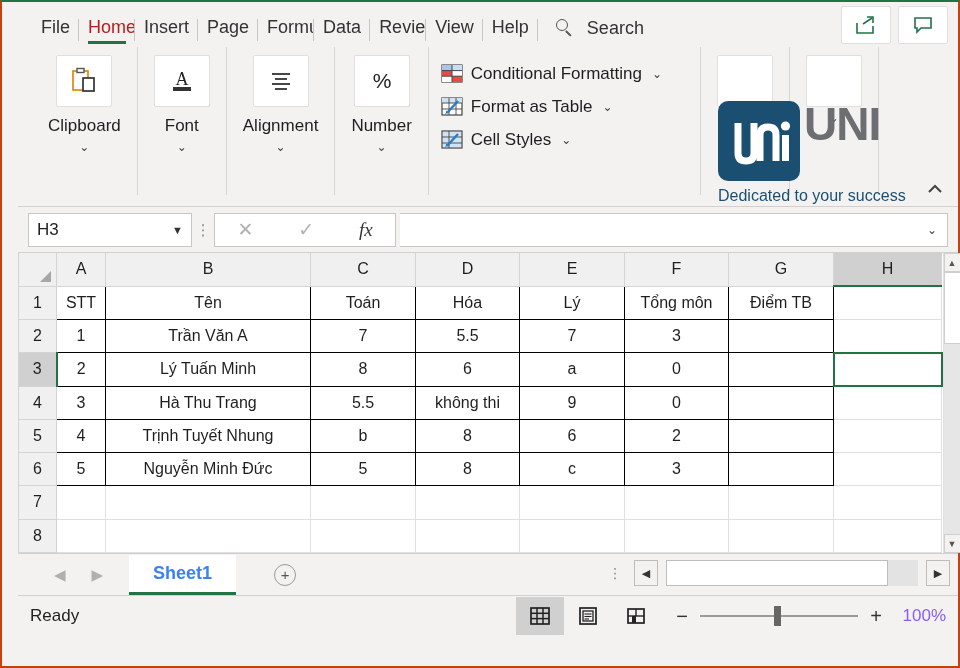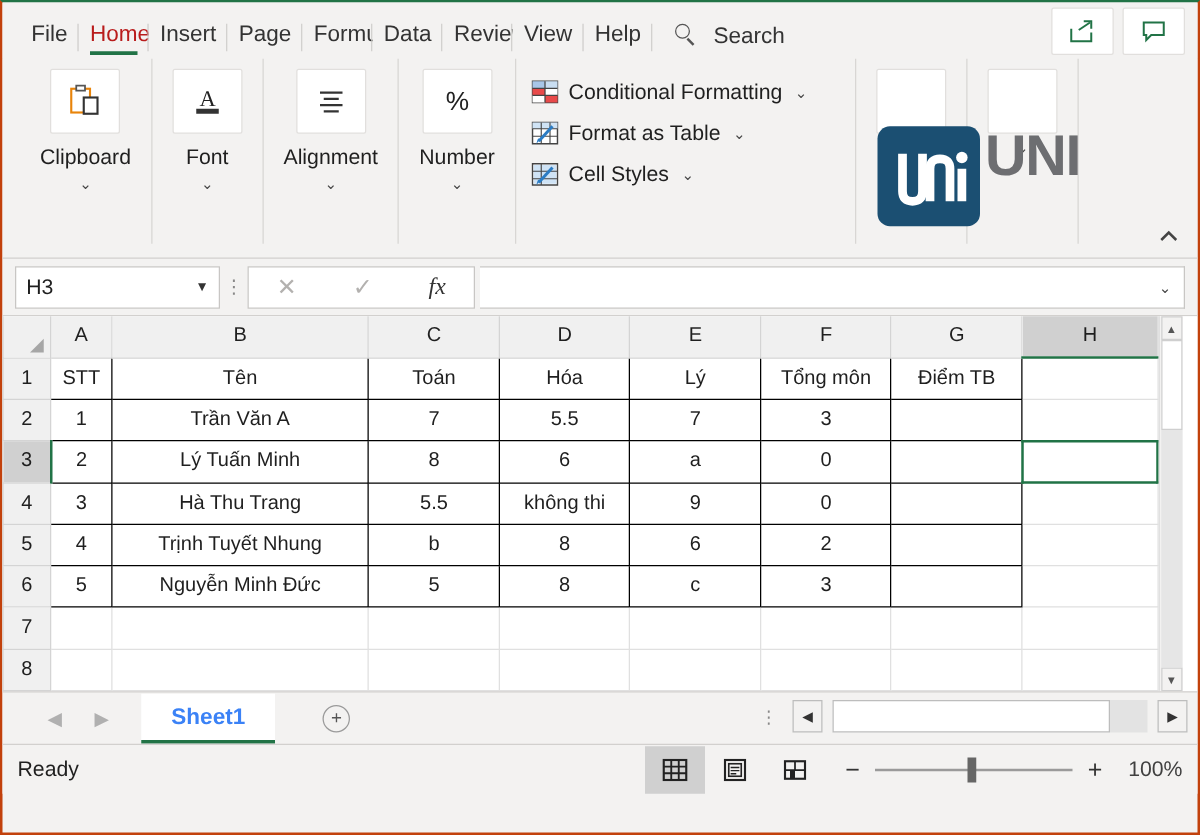--- a/index.html
+++ b/index.html
@@ -8,20 +8,21 @@
     font-family: "Liberation Sans", sans-serif;
     background: #f3f2f1;
     overflow: hidden;
   }
   #app {
     position: relative;
     width: 960px; height: 668px;
     background: #f3f2f1;
     border: 2px solid #c2410c;
     border-top: 2px solid #217346;
+    padding-left: 16px;
   }
 
   
   .tabbar {
     position: relative;
     height: 45px;
     background: #f3f2f1;
     display: flex;
     align-items: flex-end;
     padding-left: 14px;
@@ -409,21 +410,21 @@
   .zsign { font-size: 20px; color: #333; width: 16px; text-align: center; }
   .ztrack {
     width: 158px; height: 2px; background: #9a9a9a;
     position: relative;
   }
   .zthumb {
     position: absolute; left: 74px; top: -9px;
     width: 7px; height: 20px;
     background: #666;
   }
-  .zpct { font-size: 17px; color: #404040; margin-left: 14px; width: 48px; text-align: right; }
+  .zpct { font-size: 17px; color: #8b5cf6; margin-left: 14px; width: 48px; text-align: right; }
 </style>
 </head>
 <body>
 
 <div id="app">
 
   <div class="tabbar">
     <div class="tab sep"><span>File</span></div>
     <div class="tab active sep"><span>Home</span><span class="underline"></span></div>
     <div class="tab wide sep"><span>Insert</span></div>
@@ -572,20 +573,21 @@
     <div class="logo">
       <div class="logo-mark">
         <svg width="82" height="80" viewBox="0 0 82 80">
           <path d="M20 22 L20 52 Q20 60 28 60 Q36 60 36 52 L36 22" fill="none" stroke="#fff" stroke-width="7"></path>
           <path d="M42 60 L42 34 Q42 26 50 26 Q58 26 58 34 L58 60" fill="none" stroke="#fff" stroke-width="7"></path>
           <rect x="64" y="34" width="7" height="26" fill="#fff"></rect>
           <circle cx="67.5" cy="25" r="4.6" fill="#fff"></circle>
         </svg>
       </div>
       <div class="logo-word">UNI</div>
+      <div class="logo-tag">Dedicated to your success</div>
     </div>
 
     <div class="ribbon-collapse">
       <svg width="18" height="12" viewBox="0 0 18 12">
         <path d="M3 9 L9 3 L15 9" fill="none" stroke="#444" stroke-width="2"></path>
       </svg>
     </div>
   </div>
 
   <div class="fxbar">

